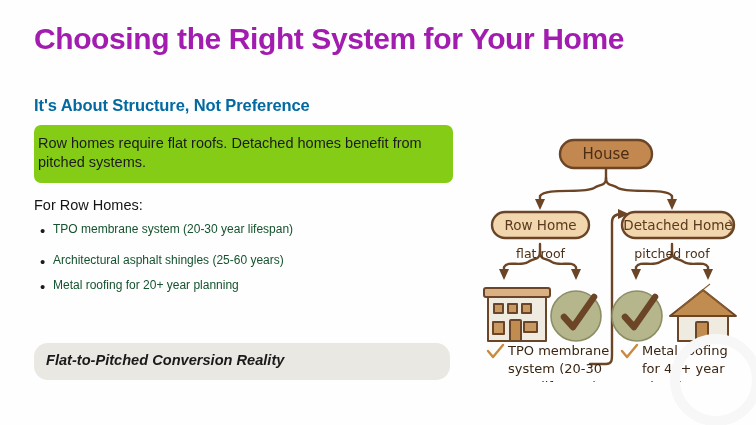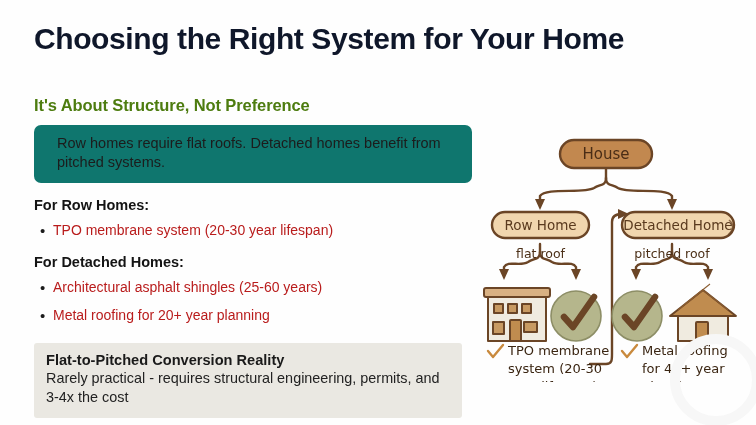--- a/index.html
+++ b/index.html
@@ -21,91 +21,92 @@
     background: #fefefe;
   }
 
   
   .title {
     position: absolute;
     left: 34px;
     top: 22px;
     font-size: 30px;
     font-weight: bold;
-    color: #0f172a;
+    color: #a21caf;
     letter-spacing: -0.4px;
     white-space: nowrap;
   }
 
   
   .left-col {
     position: absolute;
     left: 34px;
     top: 96px;
     width: 438px;
   }
 
   .subtitle {
     font-size: 16.5px;
     font-weight: bold;
-    color: #4d7c0f;
+    color: #0369a1;
     letter-spacing: -0.1px;
     margin: 0 0 10px 0;
   }
 
   .callout-teal {
-    background: #0f766e;
+    background: #84cc16;
     border-radius: 7px;
-    padding: 9px 11px 10px 23px;
+    padding: 9px 11px 10px 4px;
     font-size: 14.5px;
     line-height: 1.33;
     color: #1c1c1c;
     width: 404px;
     box-sizing: content-box;
   }
 
   .section {
     margin-top: 14px;
   }
   .section-head {
     font-size: 14.5px;
-    font-weight: bold;
+    font-weight: normal;
     color: #141414;
     margin-bottom: 2px;
   }
   .bullets {
     margin: 0;
     padding: 0;
     list-style: none;
   }
   .bullets li {
-    font-size: 14px;
+    font-size: 12px;
     line-height: 1.42;
-    color: #b91c1c;
+    color: #14532d;
     padding-left: 19px;
     position: relative;
     margin-top: 8px;
   }
   .bullets li::before {
     content: "\2022";
     position: absolute;
     left: 6px;
     top: -1px;
     font-size: 15px;
     color: #1c1c1c;
   }
 
   .callout-gray {
     position: absolute;
     left: 34px;
     top: 343px;
     width: 404px;
     background: #eae8e2;
-    border-radius: 3px;
-    padding: 9px 12px 11px 12px;
+    border-radius: 14px;
+    padding: 9px 0 11px 12px;
+    font-style: italic;
   }
   .callout-gray .cg-title {
     font-size: 14.6px;
     font-weight: bold;
     color: #1a1a1a;
     margin-bottom: 1px;
   }
   .callout-gray .cg-body {
     font-size: 14.4px;
     line-height: 1.33;
@@ -150,31 +151,29 @@
     <div class="callout-teal">Row homes require flat roofs. Detached homes benefit from pitched systems.</div>
 
     <div class="section">
       <div class="section-head">For Row Homes:</div>
       <ul class="bullets">
         <li>TPO membrane system (20-30 year lifespan)</li>
       </ul>
     </div>
 
     <div class="section">
-      <div class="section-head">For Detached Homes:</div>
       <ul class="bullets">
         <li>Architectural asphalt shingles (25-60 years)</li>
         <li>Metal roofing for 20+ year planning</li>
       </ul>
     </div>
   </div>
 
   <div class="callout-gray">
     <div class="cg-title">Flat-to-Pitched Conversion Reality</div>
-    <div class="cg-body">Rarely practical - requires structural engineering, permits, and 3-4x the cost</div>
   </div>
 
   <div class="diagram">
     <svg width="268" height="248" viewBox="0 0 268 248" xmlns="http://www.w3.org/2000/svg">
       <g fill="none" stroke="#6b4526" stroke-width="2.4" stroke-linecap="round" stroke-linejoin="round">
 
         <path d="M124 33 L124 44"></path>
         <path d="M124 44 C124 52 118 50 112 54 C102 60 64 53 58 62 L58 70"></path>
         <path d="M124 44 C124 52 130 50 136 54 C146 60 184 53 190 62 L190 70"></path>
 

